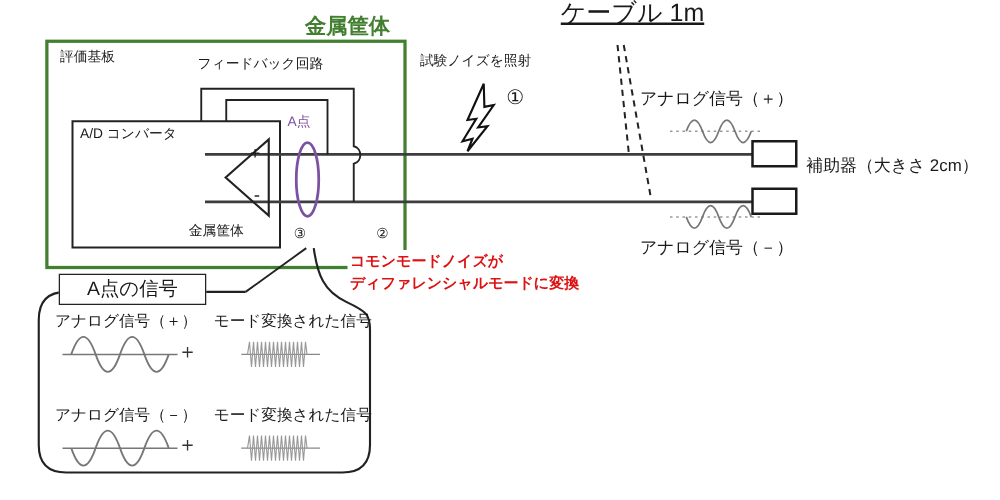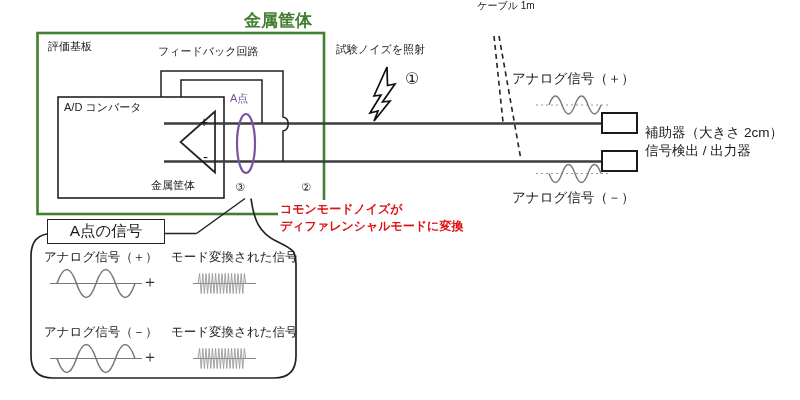--- a/index.html
+++ b/index.html
@@ -1,20 +1,20 @@
 <!DOCTYPE html>
 <html><head>
 <meta charset="utf-8">
 <style>
   html,body{margin:0;padding:0;background:#fff;}
   .canvas{position:relative;width:800px;height:400px;background:#fff;overflow:hidden;
           font-family:"Liberation Sans","DejaVu Sans",sans-serif;color:#1a1a1a;}
   .art{position:absolute;left:0;top:0;}
   .label{position:absolute;white-space:nowrap;line-height:1.15;}
-  .fs12{font-size:12.5px;} .fs13{font-size:13.5px;} .fs14{font-size:10px;}
+  .fs12{font-size:12.5px;} .fs13{font-size:13.5px;} .fs14{font-size:20px;text-decoration:underline;}
   .fs15{font-size:11px;} .fs16{font-size:16px;} .fs17{font-size:17px;}
   .green{color:#427f30;font-weight:600;}
   .purple{color:#7b51a1;}
   .red-note{color:#dd1111;background:#fff;padding:1px 4px 2px 2px;font-size:12px;line-height:17px;font-weight:600;}
   .title-box{position:absolute;left:47px;top:219px;width:116px;height:23px;border:1.6px solid #222;
              background:#fff;display:flex;align-items:center;justify-content:center;font-size:15.5px;text-align:right;}
   .op{font-size:16px;color:#333;}
   .center{text-align:center;}
 </style>
 </head>
@@ -76,21 +76,20 @@
   <div class="label fs15" style="left:301px;top:181px;">②</div>
   <div class="label fs15" style="left:336px;top:43px;">試験ノイズを照射</div>
   <div class="label fs16" style="left:405px;top:70px;">①</div>
 
   <div class="label center" style="left:426px;top:0px;width:160px;">
     <div class="fs14">ケーブル 1m</div>
   </div>
 
   <div class="label fs13" style="left:512px;top:71px;">アナログ信号（＋）</div>
   <div class="label fs13" style="left:645px;top:125px;">補助器（大きさ 2cm）</div>
-  <div class="label fs13" style="left:645px;top:143px;">信号検出 / 出力器</div>
   <div class="label fs13" style="left:512px;top:190px;">アナログ信号（－）</div>
 
   <div class="label red-note" style="left:278px;top:200px;">
     <div>コモンモードノイズが</div>
     <div>ディファレンシャルモードに変換</div>
   </div>
 
   <div class="title-box">
     <span>A点の信号</span>
   </div>

